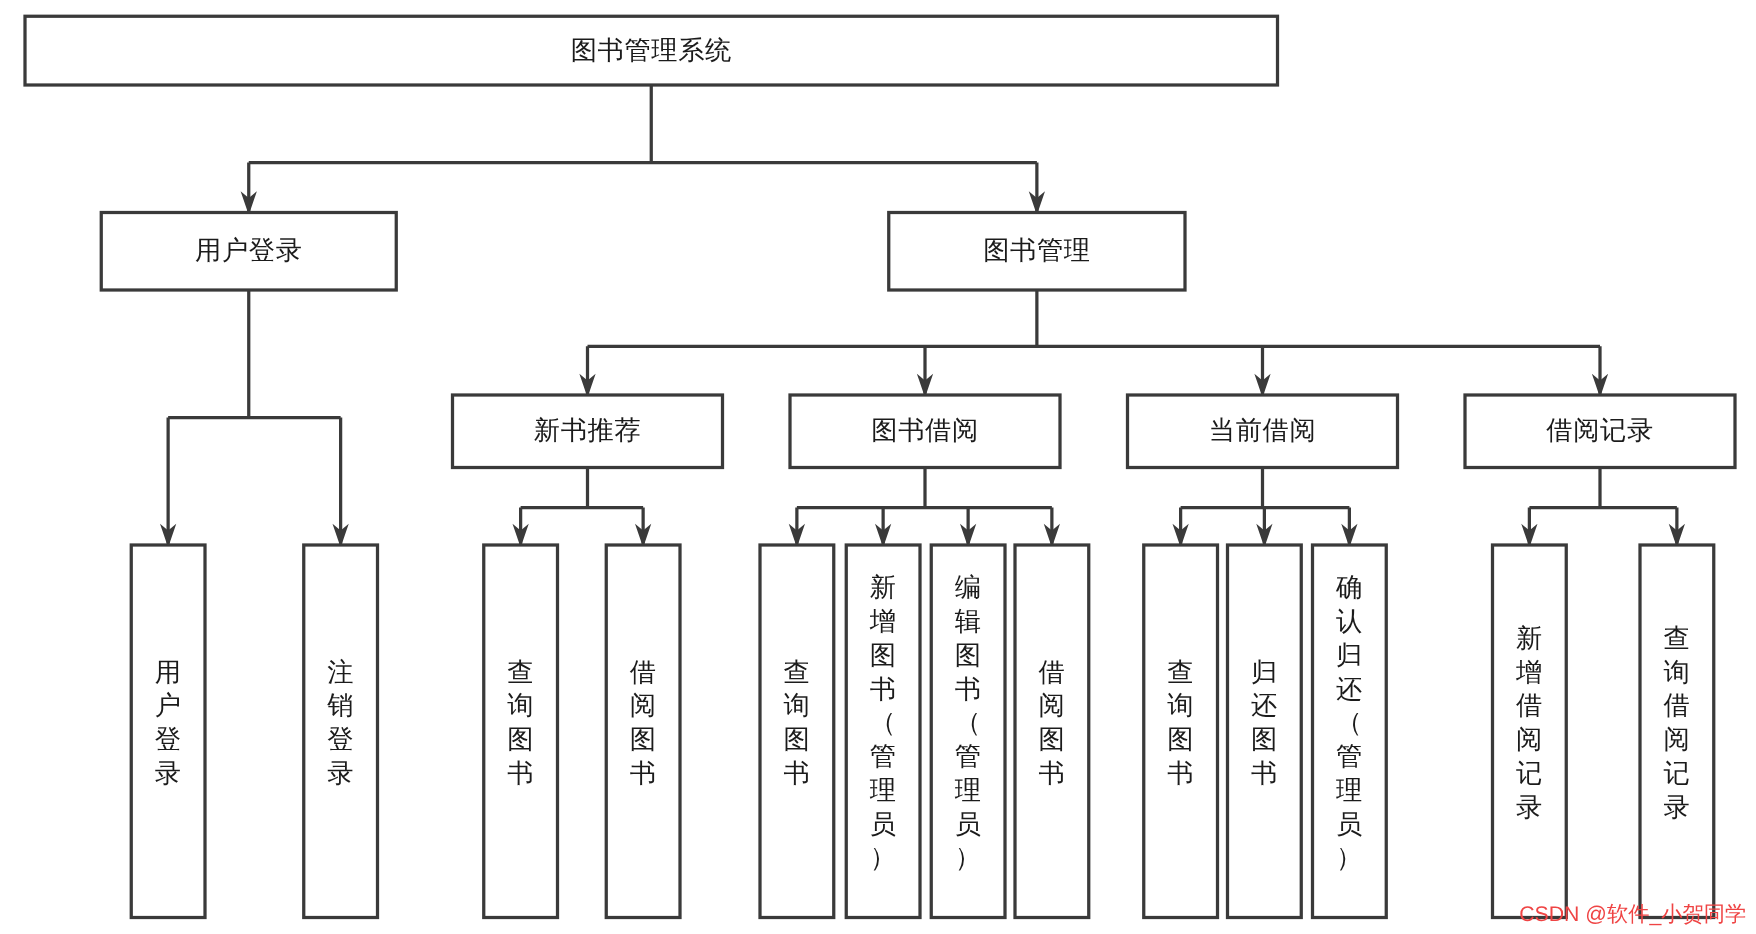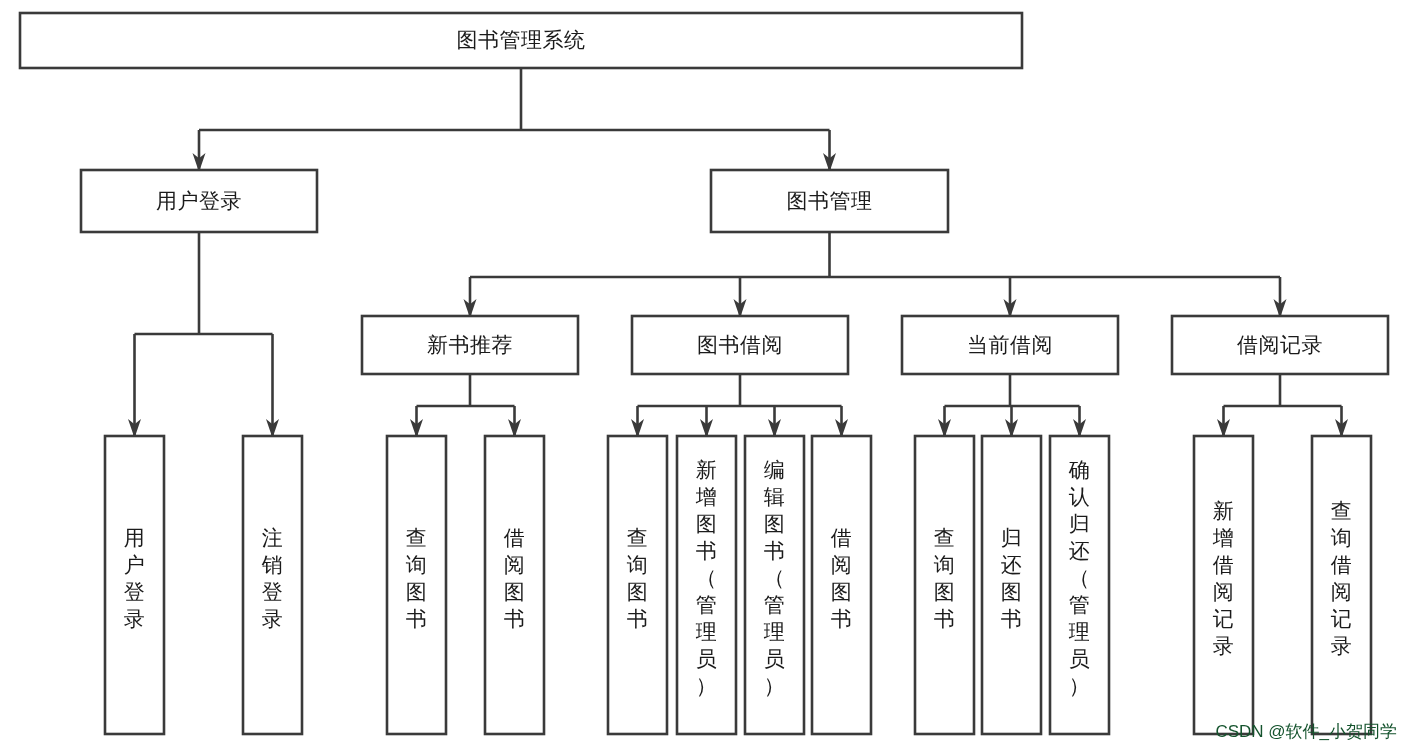--- a/index.html
+++ b/index.html
@@ -54,21 +54,21 @@
     stroke-linecap: butt;
   }
   .arrow-head {
     fill: #3a3a3a;
     stroke: none;
   }
   .watermark {
     position: absolute;
     right: 8px;
     bottom: 4px;
-    color: #14532d;
+    color: #ef4444;
     font-size: 17px;
     font-family: "Liberation Sans", "DejaVu Sans", sans-serif;
     white-space: nowrap;
     pointer-events: none;
     user-select: none;
     margin-top: 36px;
   }
 </style>
 </head>
 <body>

